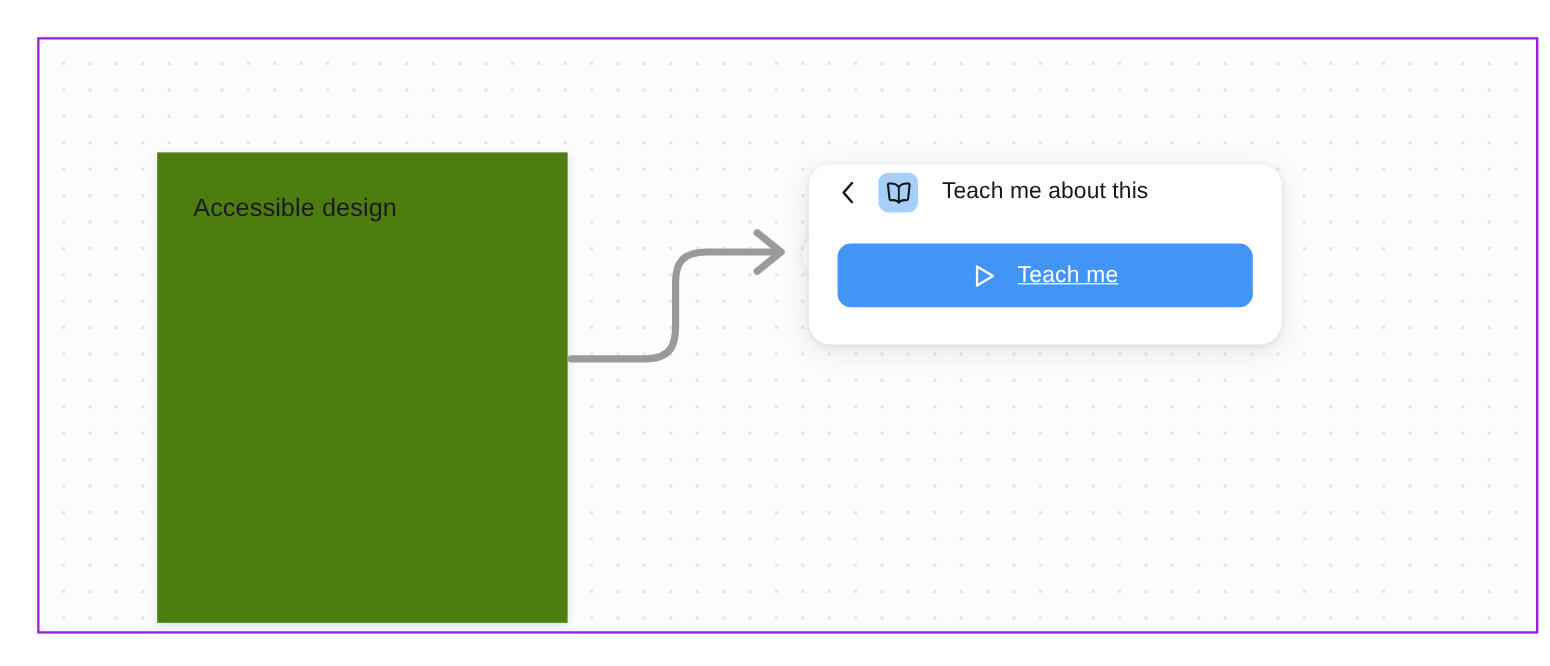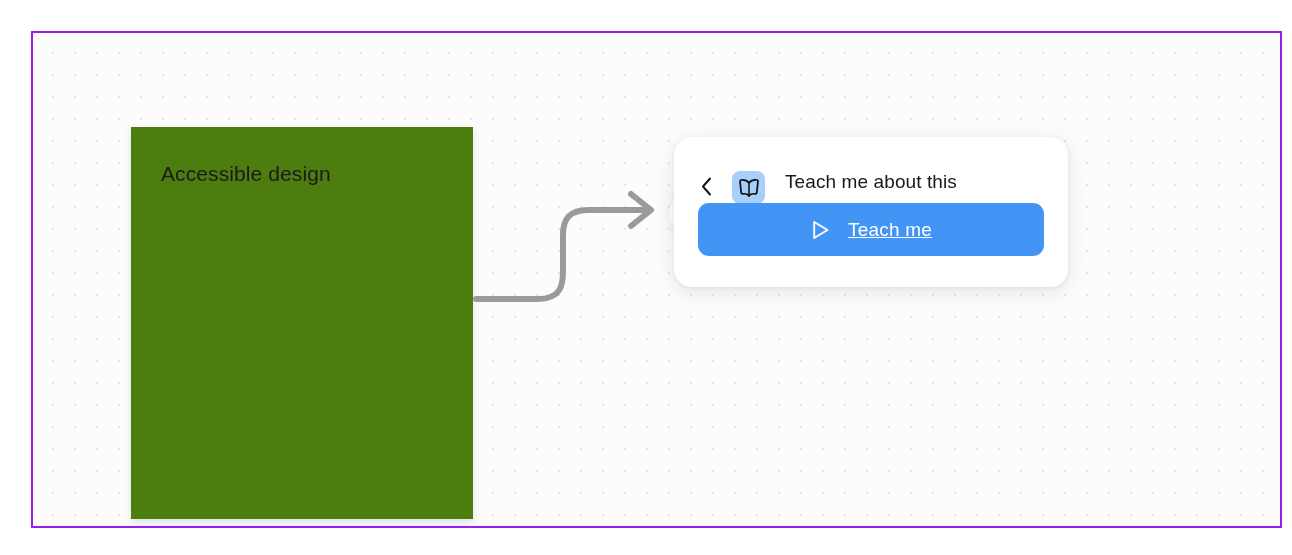--- a/index.html
+++ b/index.html
@@ -115,24 +115,25 @@
     width: 394px;
     height: 150px;
     background: #ffffff;
     border-radius: 18px;
     box-shadow: 0 5px 20px rgba(80, 95, 120, 0.14), 0 1px 4px rgba(80, 95, 120, 0.10);
   }
 
   .popup-header {
     position: absolute;
     left: 21px;
-    top: 34px;
+    top: 4px;
     right: 16px;
     height: 38px;
     display: flex;
+    align-items: center;
     gap: 4px;
   }
   .back-chevron {
     width: 22px;
     height: 30px;
     display: flex;
     align-items: center;
     justify-content: center;
     cursor: pointer;
     flex: 0 0 auto;

